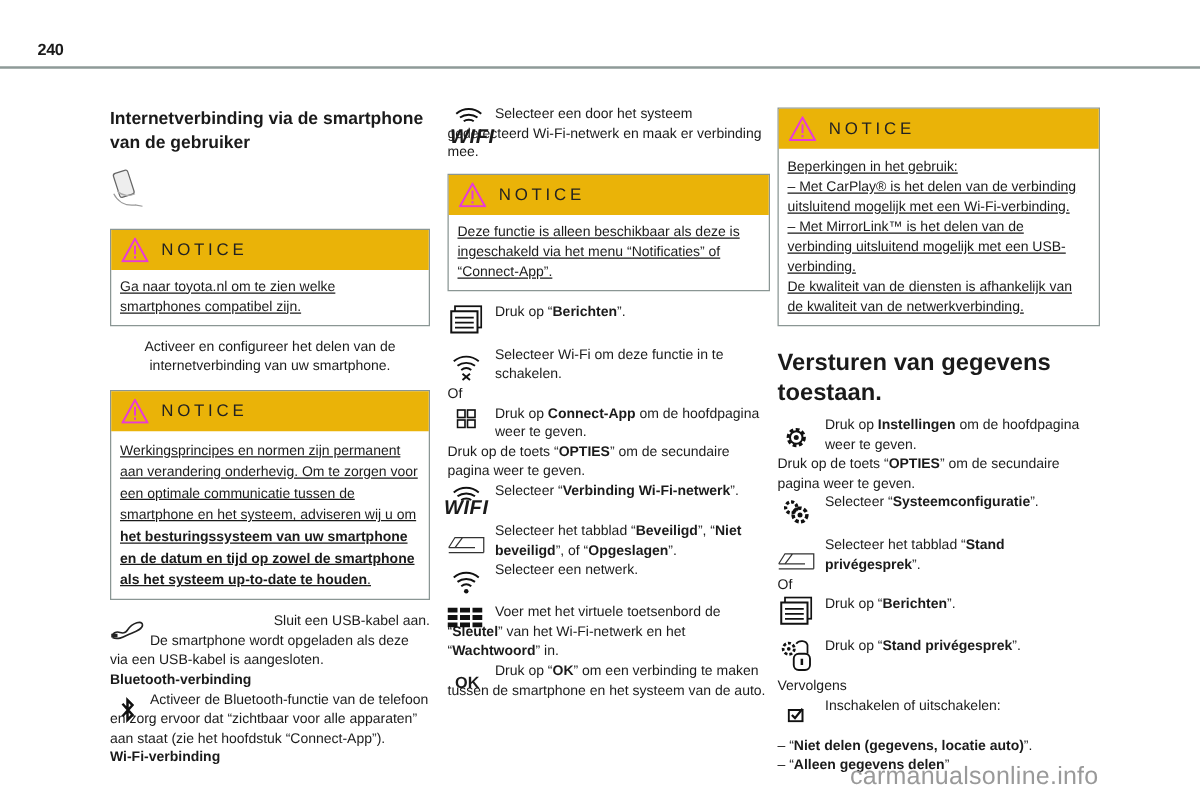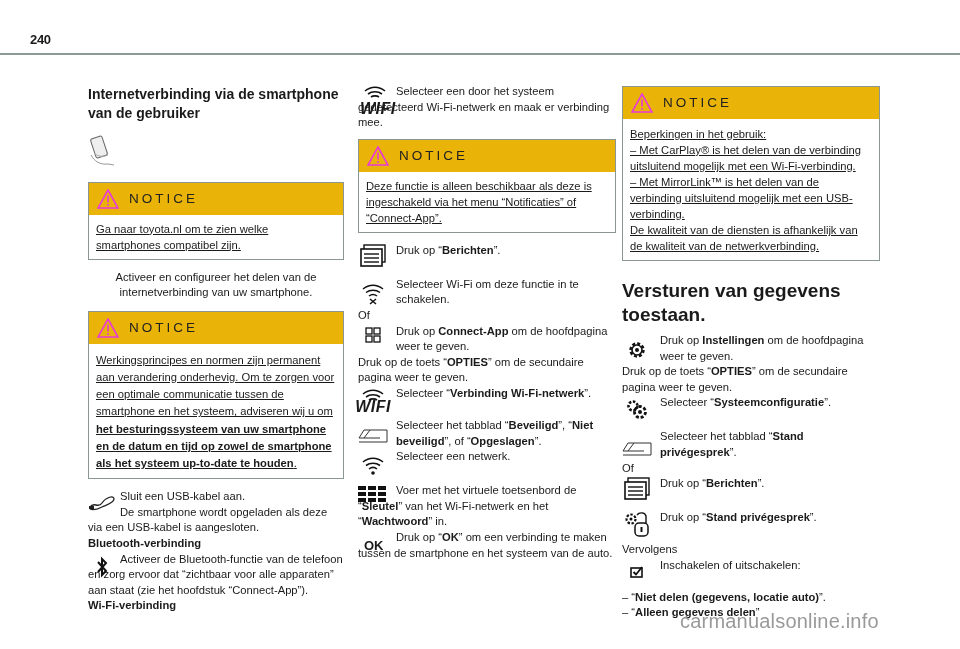--- a/index.html
+++ b/index.html
@@ -62,21 +62,21 @@
       <svg class="tri" viewBox="0 0 22 20">
           <path d="M11 1 L21 19 L1 19 Z" fill="none" stroke="#e83ad8" stroke-width="1.6"></path>
           <rect x="10.2" y="6.5" width="1.6" height="7" fill="#e83ad8"></rect>
           <rect x="10.2" y="15" width="1.6" height="1.8" fill="#e83ad8"></rect>
         </svg>
       <span class="notice-title">NOTICE</span>
     </div>
     <div class="notice-body" style="line-height:17.2px;padding-top:8px;"><span>Werkingsprincipes en normen zijn permanent aan verandering onderhevig. Om te zorgen voor een optimale communicatie tussen de smartphone en het systeem, adviseren wij u om </span><b>het besturingssysteem van uw smartphone en de datum en tijd op zowel de smartphone als het systeem up-to-date te houden</b><span>.</span></div>
   </div>
 
-  <div style="position:relative;padding-left:32px;">
+  <div style="position:relative;padding-left:32px;text-align:right;">
     <svg style="position:absolute;left:0;top:2px;" width="30" height="22" viewBox="0 0 30 22">
         <path d="M2 16 C6 10 10 18 14 12 C18 6 26 4 26 8 C26 12 18 14 14 16 C10 18 6 20 2 18" fill="none" stroke="#222" stroke-width="1.3"></path>
         <rect x="1" y="15" width="5" height="3" fill="#222"></rect>
       </svg>
     <p>Sluit een USB-kabel aan.</p>
   </div>
   <p style="text-indent:32px;">De smartphone wordt opgeladen als deze via een USB-kabel is aangesloten.</p>
 
   <p><b>Bluetooth-verbinding</b></p>
   <div style="position:relative;">

